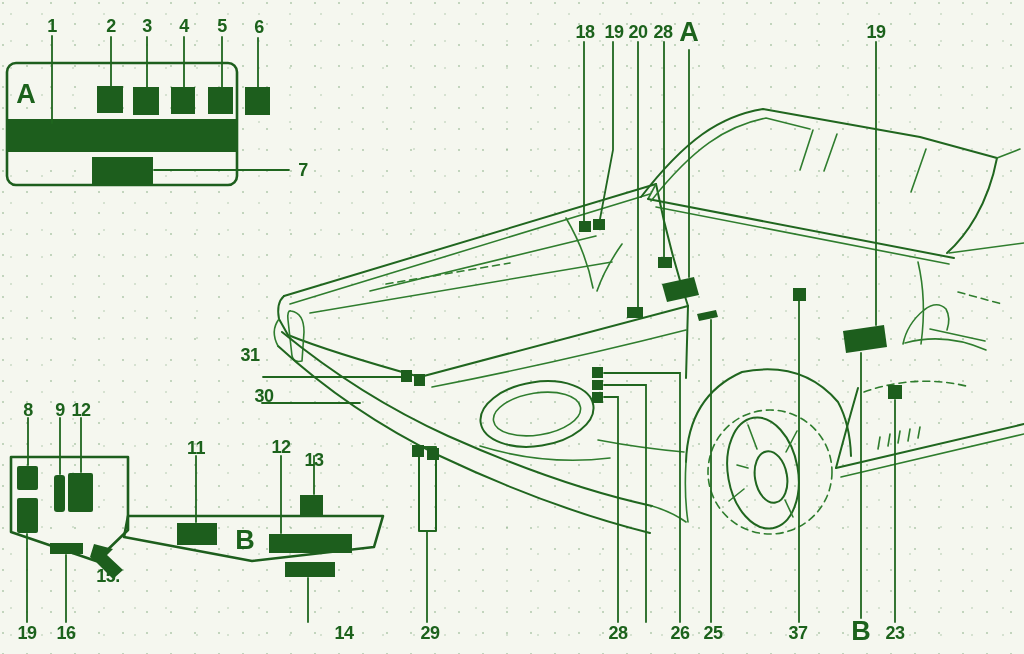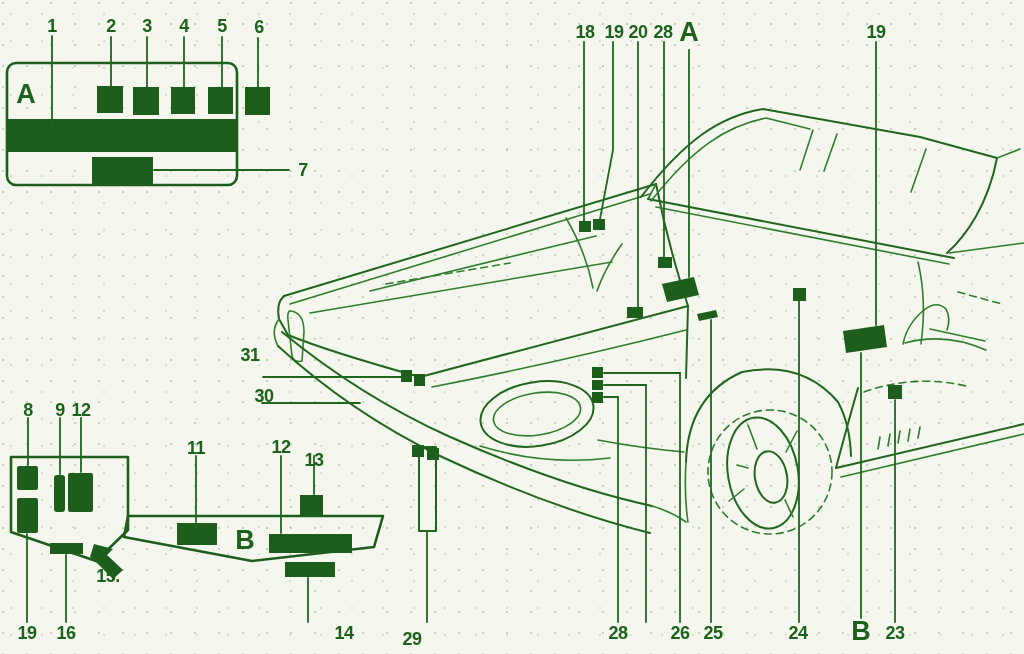--- a/index.html
+++ b/index.html
@@ -174,25 +174,25 @@
   <div class="co" style="left: 308px; top: 633px; margin-left: 36px;">14</div>
   <div class="co" style="left: 108px; top: 576px;">15.</div>
   <div class="co" style="left: 66px; top: 633px;">16</div>
   <div class="co" style="left: 27px; top: 633px;">19</div>
   <div class="co" style="left: 585px; top: 32px;">18</div>
   <div class="co" style="left: 614px; top: 32px;">19</div>
   <div class="co" style="left: 638px; top: 32px;">20</div>
   <div class="co" style="left: 663px; top: 32px;">28</div>
   <div class="co" style="left: 876px; top: 32px;">19</div>
   <div class="co" style="left: 895px; top: 633px;">23</div>
-  <div class="co" style="left: 798px; top: 633px;">24</div>
+  <div class="co" style="left: 798px; top: 633px;">37</div>
   <div class="co" style="left: 713px; top: 633px;">25</div>
   <div class="co" style="left: 680px; top: 633px;">26</div>
   <div class="co" style="left: 646px; top: 633px; margin-top: 32px;">27</div>
   <div class="co" style="left: 618px; top: 633px;">28</div>
-  <div class="co" style="left: 412px; top: 633px; margin-top: 6px;">29</div>
+  <div class="co" style="left: 430px; top: 633px;">29</div>
   <div class="co" style="left: 248px; top: 396px; margin-left: 16px;">30</div>
   <div class="co" style="left: 250px; top: 355px;">31</div>
   <div class="co big" style="left: 26px; top: 94px;">A</div>
   <div class="co big" style="left: 689px; top: 32px;">A</div>
   <div class="co big" style="left: 245px; top: 540px;">B</div>
   <div class="co big" style="left: 861px; top: 631px;">B</div>
 </div>
 
 </body></html>

